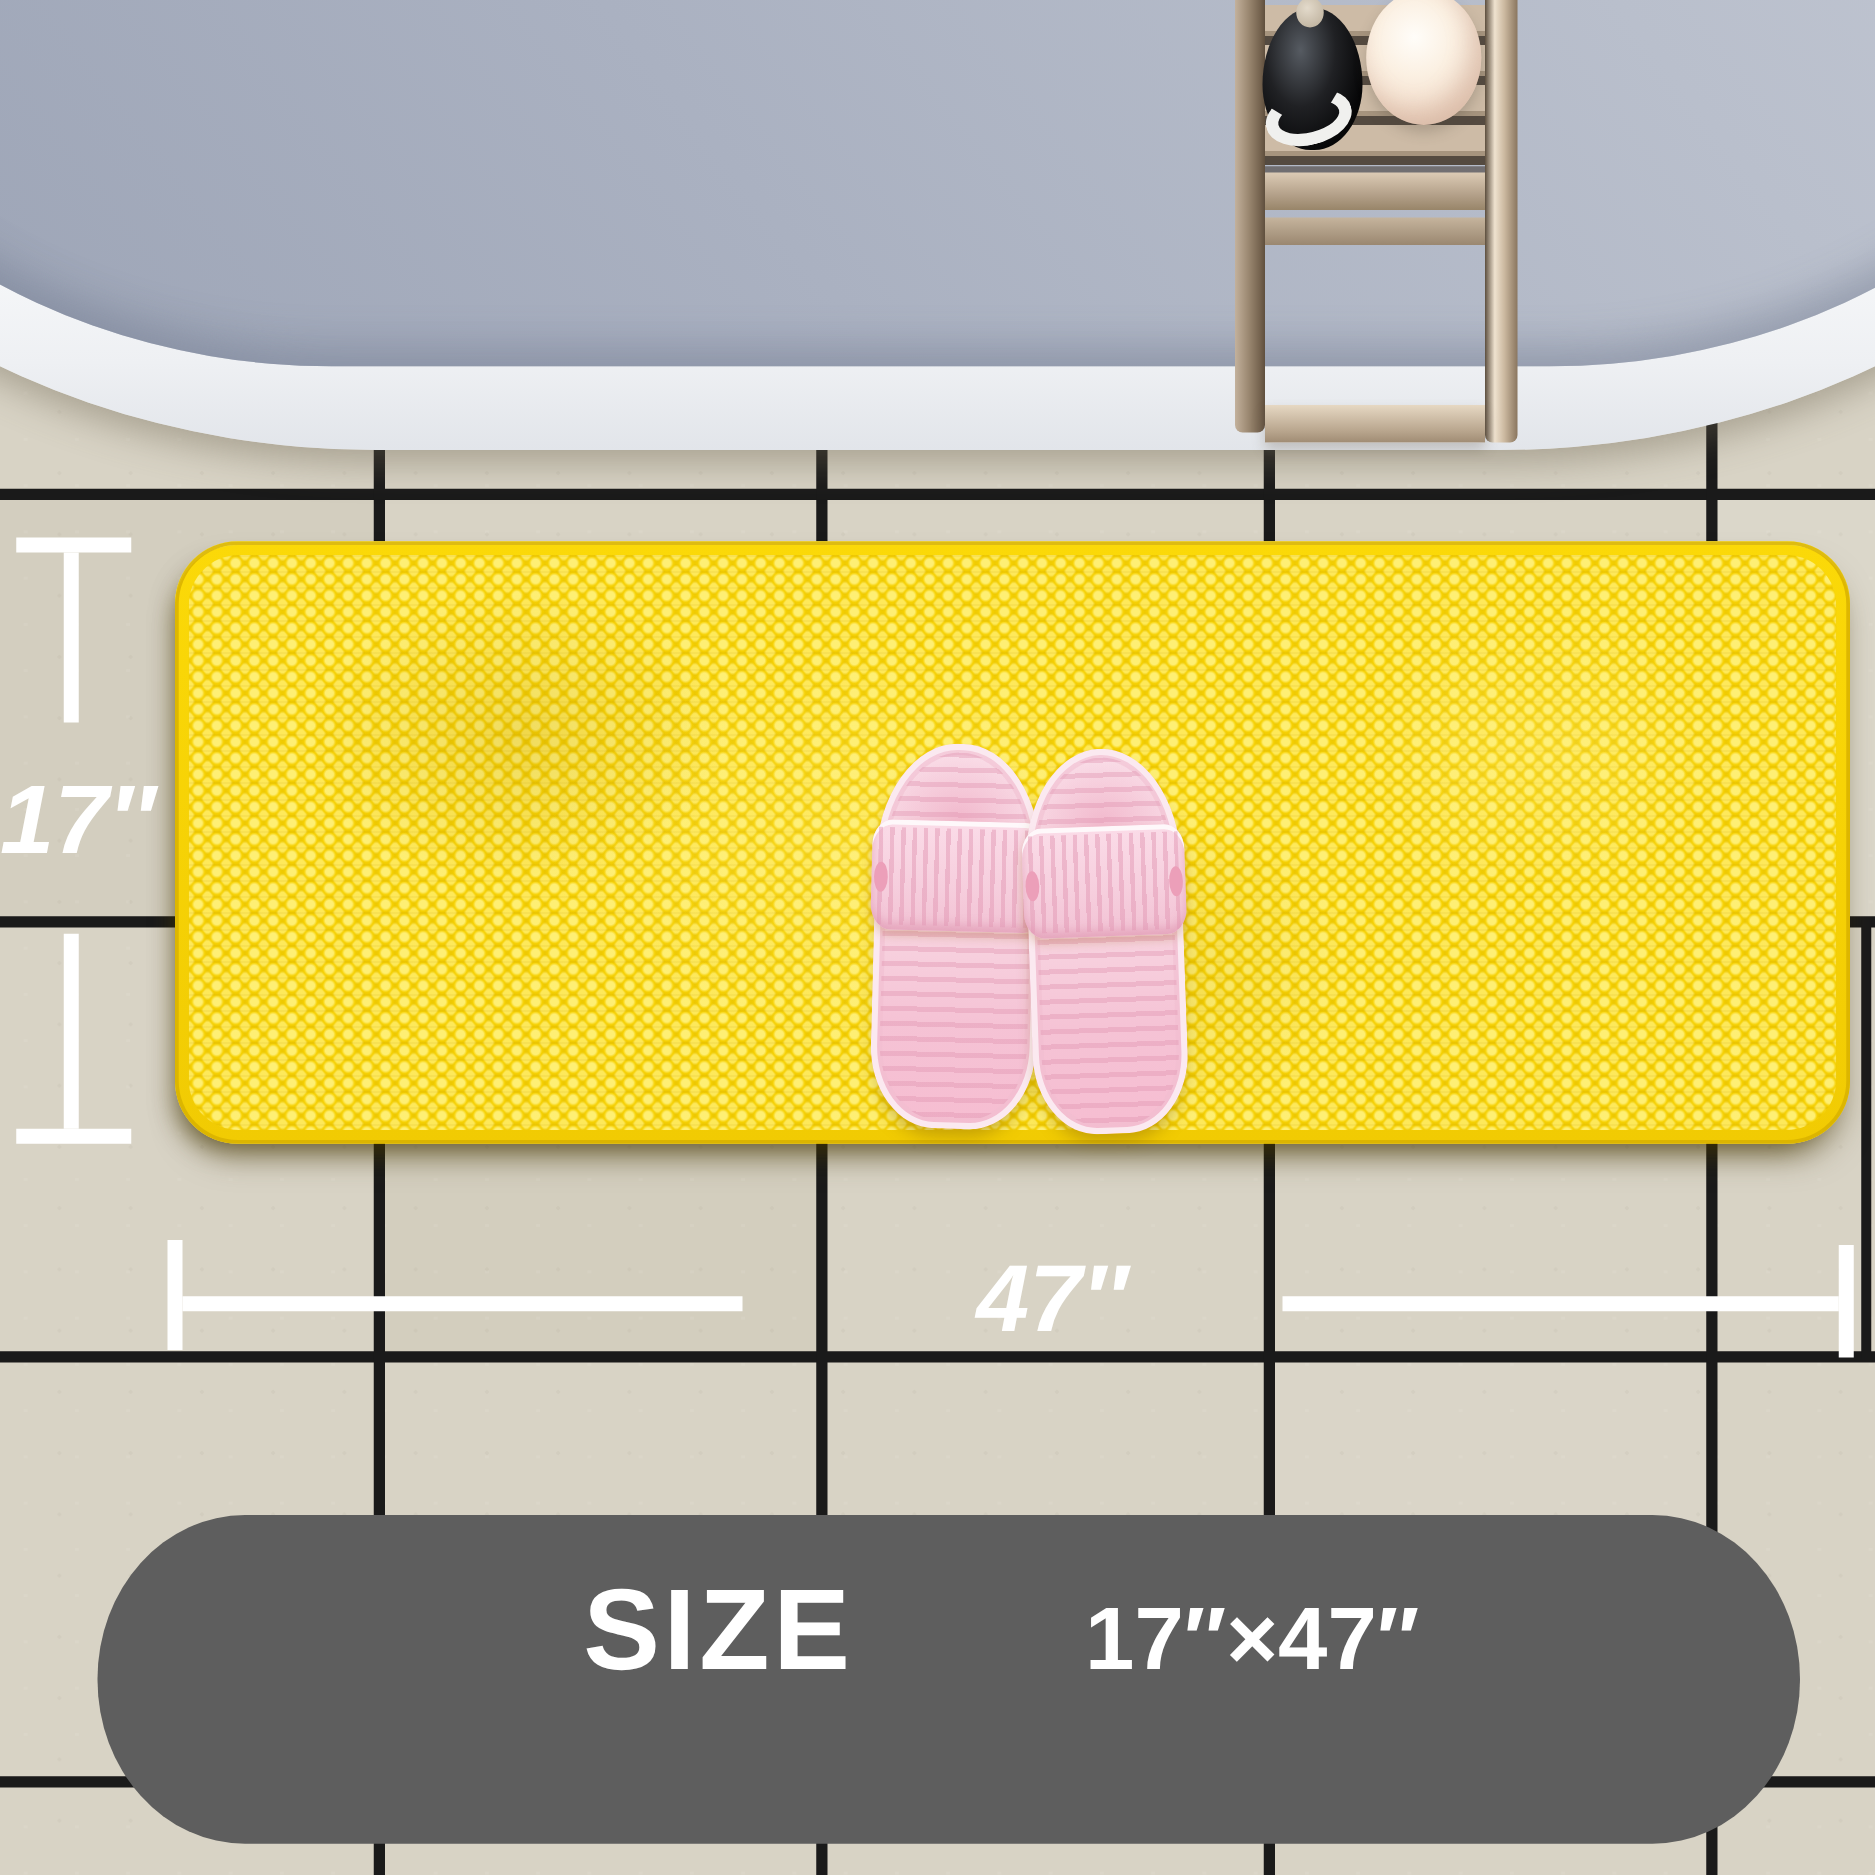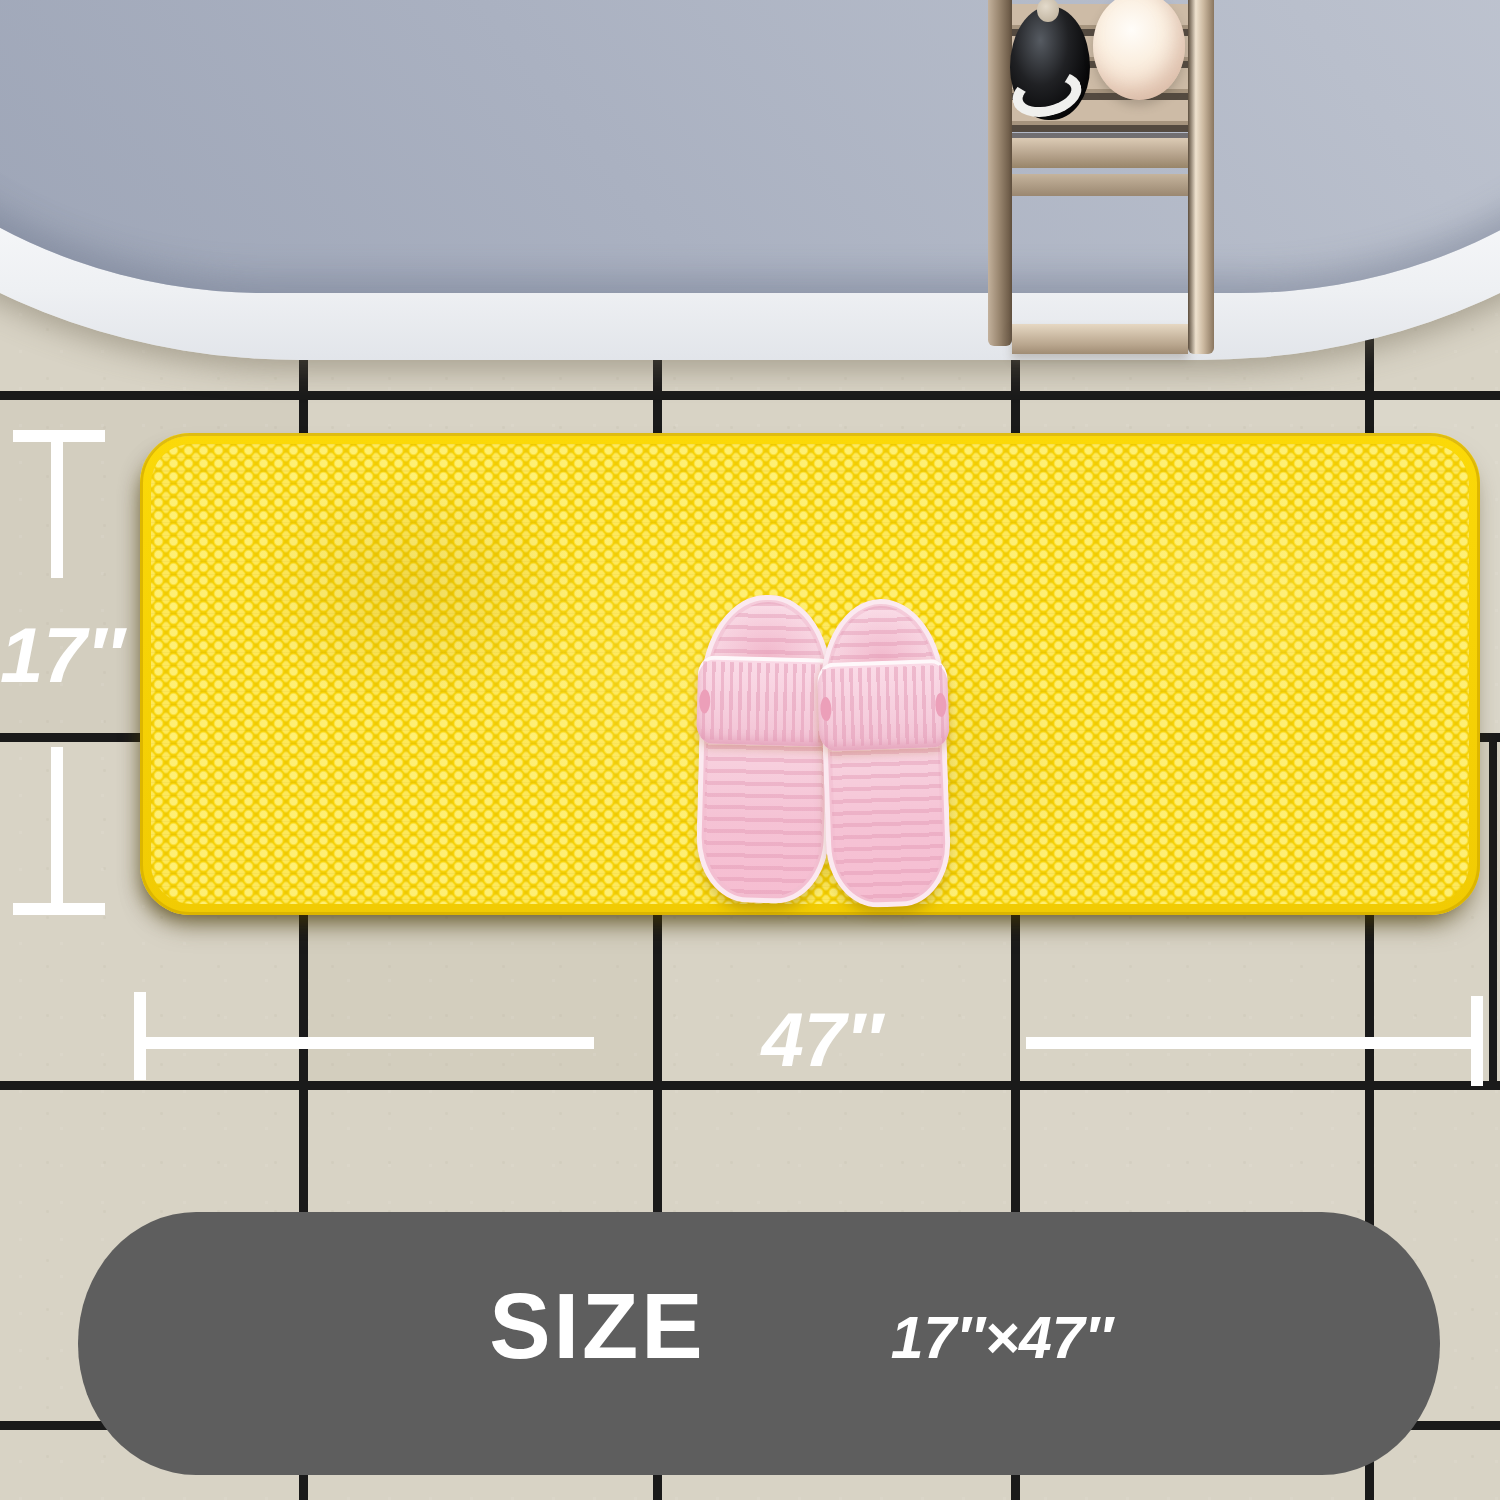--- a/index.html
+++ b/index.html
@@ -112,29 +112,29 @@
   .vcap-top{left:13px;top:430px;width:92px;height:12px;}
   .vseg1{left:51px;top:442px;width:12px;height:136px;}
   .vseg2{left:51px;top:747px;width:12px;height:156px;}
   .vcap-bot{left:13px;top:903px;width:92px;height:12px;}
   .hcap-left{left:134px;top:992px;width:12px;height:88px;}
   .hseg1{left:146px;top:1037px;width:448px;height:12px;}
   .hseg2{left:1026px;top:1037px;width:445px;height:12px;}
   .hcap-right{left:1471px;top:996px;width:12px;height:90px;}
   .dim-label{color:#fff;font-weight:bold;font-style:italic;text-align:center;}
   .vlabel{left:-8px;top:612px;width:140px;font-size:78px;line-height:86px;}
-  .hlabel{left:742px;top:1000px;width:160px;font-size:76px;line-height:80px;}
+  .hlabel{left:742px;top:1000px;width:160px;font-size:76px;line-height:80px;text-align:right;}
 
   
   .banner{position:absolute;left:78px;top:1212px;width:1362px;height:263px;
     background:#5e5e5e;border-radius:118px / 131px;color:#ffffff;}
-  .banner-line1{margin-top:68px;display:flex;justify-content:center;align-items:baseline;
+  .banner-line1{margin-top:46px;display:flex;justify-content:center;align-items:baseline;
     gap:185px;transform:translateX(42px);}
   .size-title{font-size:92px;font-weight:bold;letter-spacing:3px;line-height:1;}
-  .size-value{font-size:59px;font-weight:bold;font-style:italic;line-height:1;}
+  .size-value{font-size:71px;font-weight:bold;line-height:1;}
   .banner-line2{margin-top:26px;text-align:center;font-size:55px;font-weight:bold;line-height:1.1;}
 </style>
 </head>
 <body>
 
 <div class="stage">
 
   <div class="floor">
     <div class="tint tint1"></div>
     <div class="tint tint2"></div>

